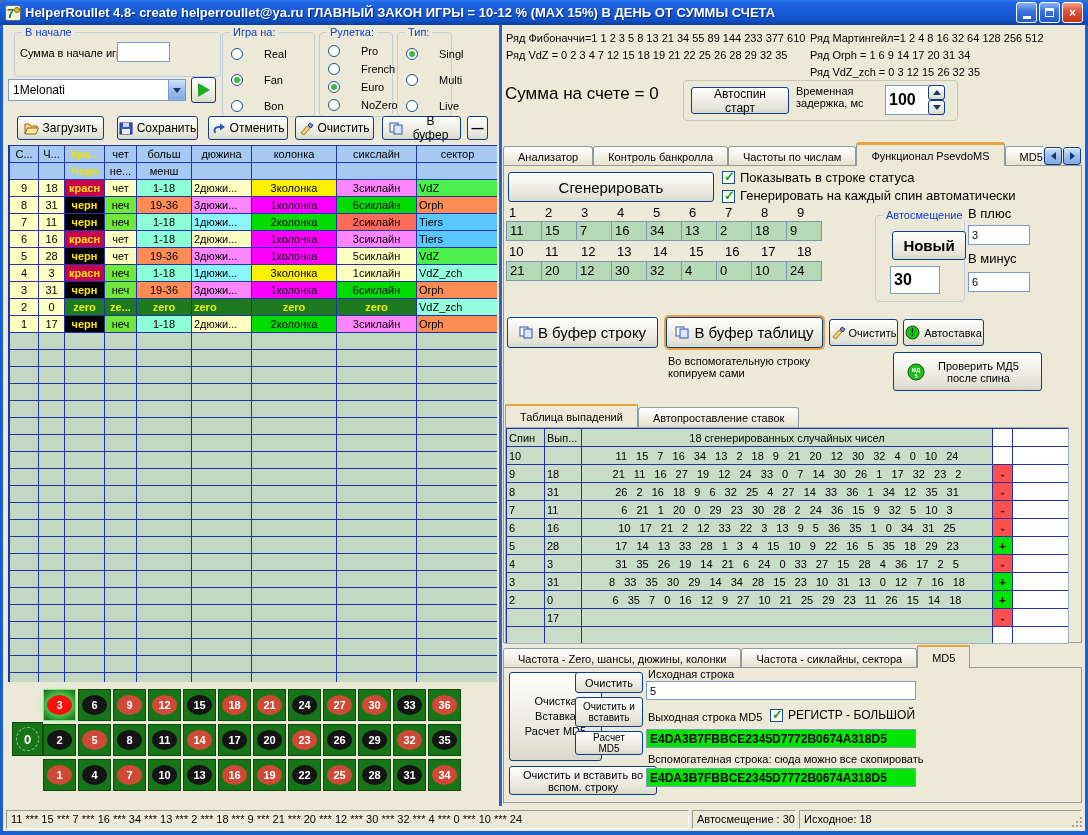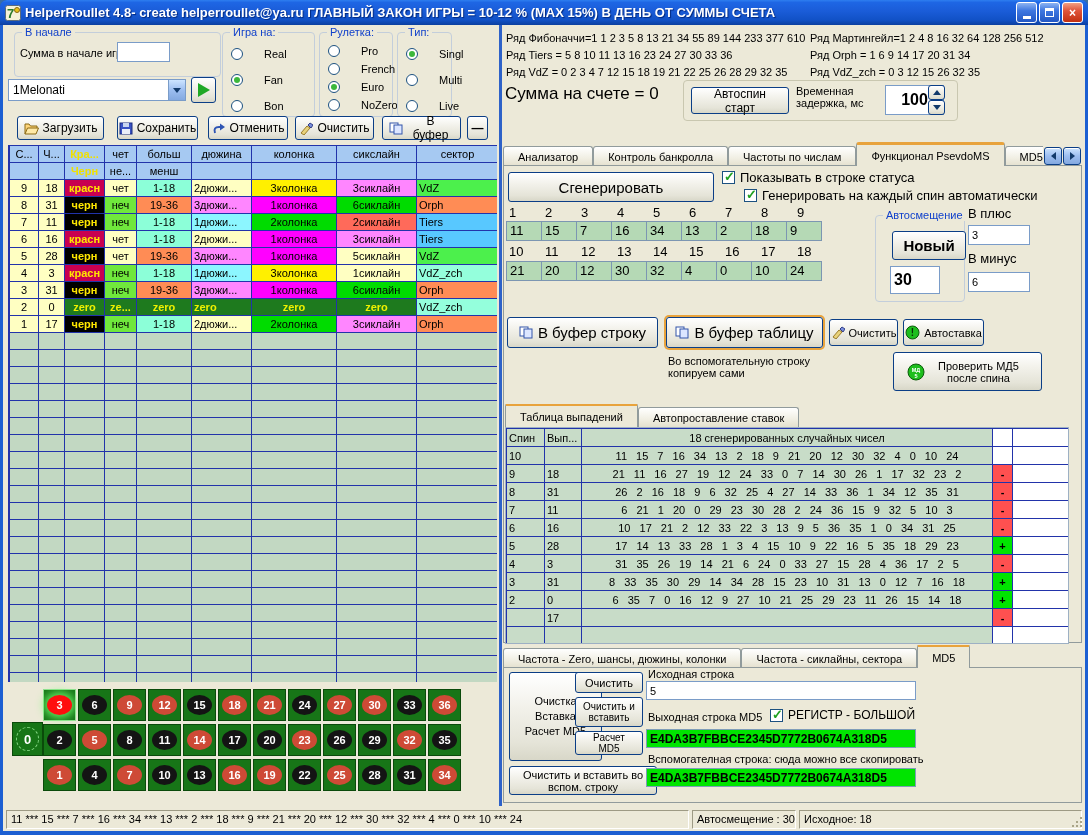--- a/index.html
+++ b/index.html
@@ -624,36 +624,35 @@
       <div class="rcell" style="left: 385px; top: 75px;">
         <span class="rcirc rc-black">31</span>
       </div>
       <div class="rcell" style="left: 420px; top: 75px;">
         <span class="rcirc rc-red">34</span>
       </div>
     </div>
 
   <div class="abs" id="series-left" style="left:506px;top:30px;width:300px;">
       <div style="font-size: 11px; line-height: 17px; white-space: nowrap;">Ряд Фибоначчи=1 1 2 3 5 8 13 21 34 55 89 144 233 377 610</div>
-      <div style="font-size: 11px; line-height: 17px; white-space: nowrap;">Ряд Tiers = 5 8 10 11 13 16 23 24 27 30 33 36</div>
       <div style="font-size: 11px; line-height: 17px; white-space: nowrap;">Ряд VdZ = 0 2 3 4 7 12 15 18 19 21 22 25 26 28 29 32 35</div>
     </div>
   <div class="abs" id="series-right" style="left:810px;top:30px;width:272px;">
       <div style="font-size: 11px; line-height: 17px; white-space: nowrap;">Ряд Мартингейл=1 2 4 8 16 32 64 128 256 512</div>
       <div style="font-size: 11px; line-height: 17px; white-space: nowrap;">Ряд Orph = 1 6 9 14 17 20 31 34</div>
       <div style="font-size: 11px; line-height: 17px; white-space: nowrap;">Ряд VdZ_zch = 0 3 12 15 26 32 35</div>
     </div>
   <div class="abs" style="left:505px;top:84px;font-size:17px;">Сумма на счете = 0</div>
 
   <div class="group" style="left:683px;top:80px;width:275px;height:41px;border-color:#C9C7B0;">
     <button class="xpbtn" style="left:7px;top:6px;width:98px;height:27px;position:absolute;">
       <span>Автоспин старт</span>
     </button>
     <span class="lbl" style="left:112px;top:4px;width:72px;white-space:normal;">Временная задержка, мс</span>
-    <div class="field" style="left:201px;top:4px;width:59px;height:30px;font-size:16px;font-weight:bold;text-align:center;line-height:24px;">100</div>
+    <div class="field" style="left:201px;top:4px;width:59px;height:30px;font-size:16px;font-weight:bold;text-align:left;line-height:24px;">100</div>
     <div class="xpbtn" style="left:244px;top:4px;width:17px;height:15px;">
         <i class="tri-u"></i>
       </div>
     <div class="xpbtn" style="left:244px;top:19px;width:17px;height:15px;">
         <i class="tri-d"></i>
       </div>
   </div>
 
   <div class="tabstrip" id="maintabs" style="left:503px;top:142px;width:540px;height:24px;">
       <div class="tab">Анализатор</div>
@@ -672,21 +671,21 @@
 
   <div class="panel" style="left:503px;top:165px;width:579px;height:478px;"></div>
 
   <button class="xpbtn" style="left:508px;top:172px;width:206px;height:30px;font-size:15px;">
     <span>Сгенерировать</span>
   </button>
   <div class="cbrow" style="left:722px;top:170px;">
     <span class="cbox checked"></span>
     <span>Показывать в строке статуса</span>
   </div>
-  <div class="cbrow" style="left:744px;top:188px;">
+  <div class="cbrow" style="left:722px;top:188px;align-items:flex-end;">
     <span class="cbox checked"></span>
     <span>Генерировать на каждый спин автоматически</span>
   </div>
 
   <div class="abs" id="grid1h" style="left:506px;top:205px;"><span class="gh">1</span><span class="gh">2</span><span class="gh">3</span><span class="gh">4</span><span class="gh">5</span><span class="gh">6</span><span class="gh">7</span><span class="gh">8</span><span class="gh">9</span></div>
   <div class="abs" id="grid1v" style="left:506px;top:221px;"><span class="gc">11</span><span class="gc">15</span><span class="gc">7</span><span class="gc">16</span><span class="gc">34</span><span class="gc">13</span><span class="gc">2</span><span class="gc">18</span><span class="gc">9</span></div>
   <div class="abs" id="grid2h" style="left:506px;top:244px;"><span class="gh">10</span><span class="gh">11</span><span class="gh">12</span><span class="gh">13</span><span class="gh">14</span><span class="gh">15</span><span class="gh">16</span><span class="gh">17</span><span class="gh">18</span></div>
   <div class="abs" id="grid2v" style="left:506px;top:261px;"><span class="gc">21</span><span class="gc">20</span><span class="gc">12</span><span class="gc">30</span><span class="gc">32</span><span class="gc">4</span><span class="gc">0</span><span class="gc">10</span><span class="gc">24</span></div>
 
   <div class="group" style="left:875px;top:215px;width:90px;height:87px;">

